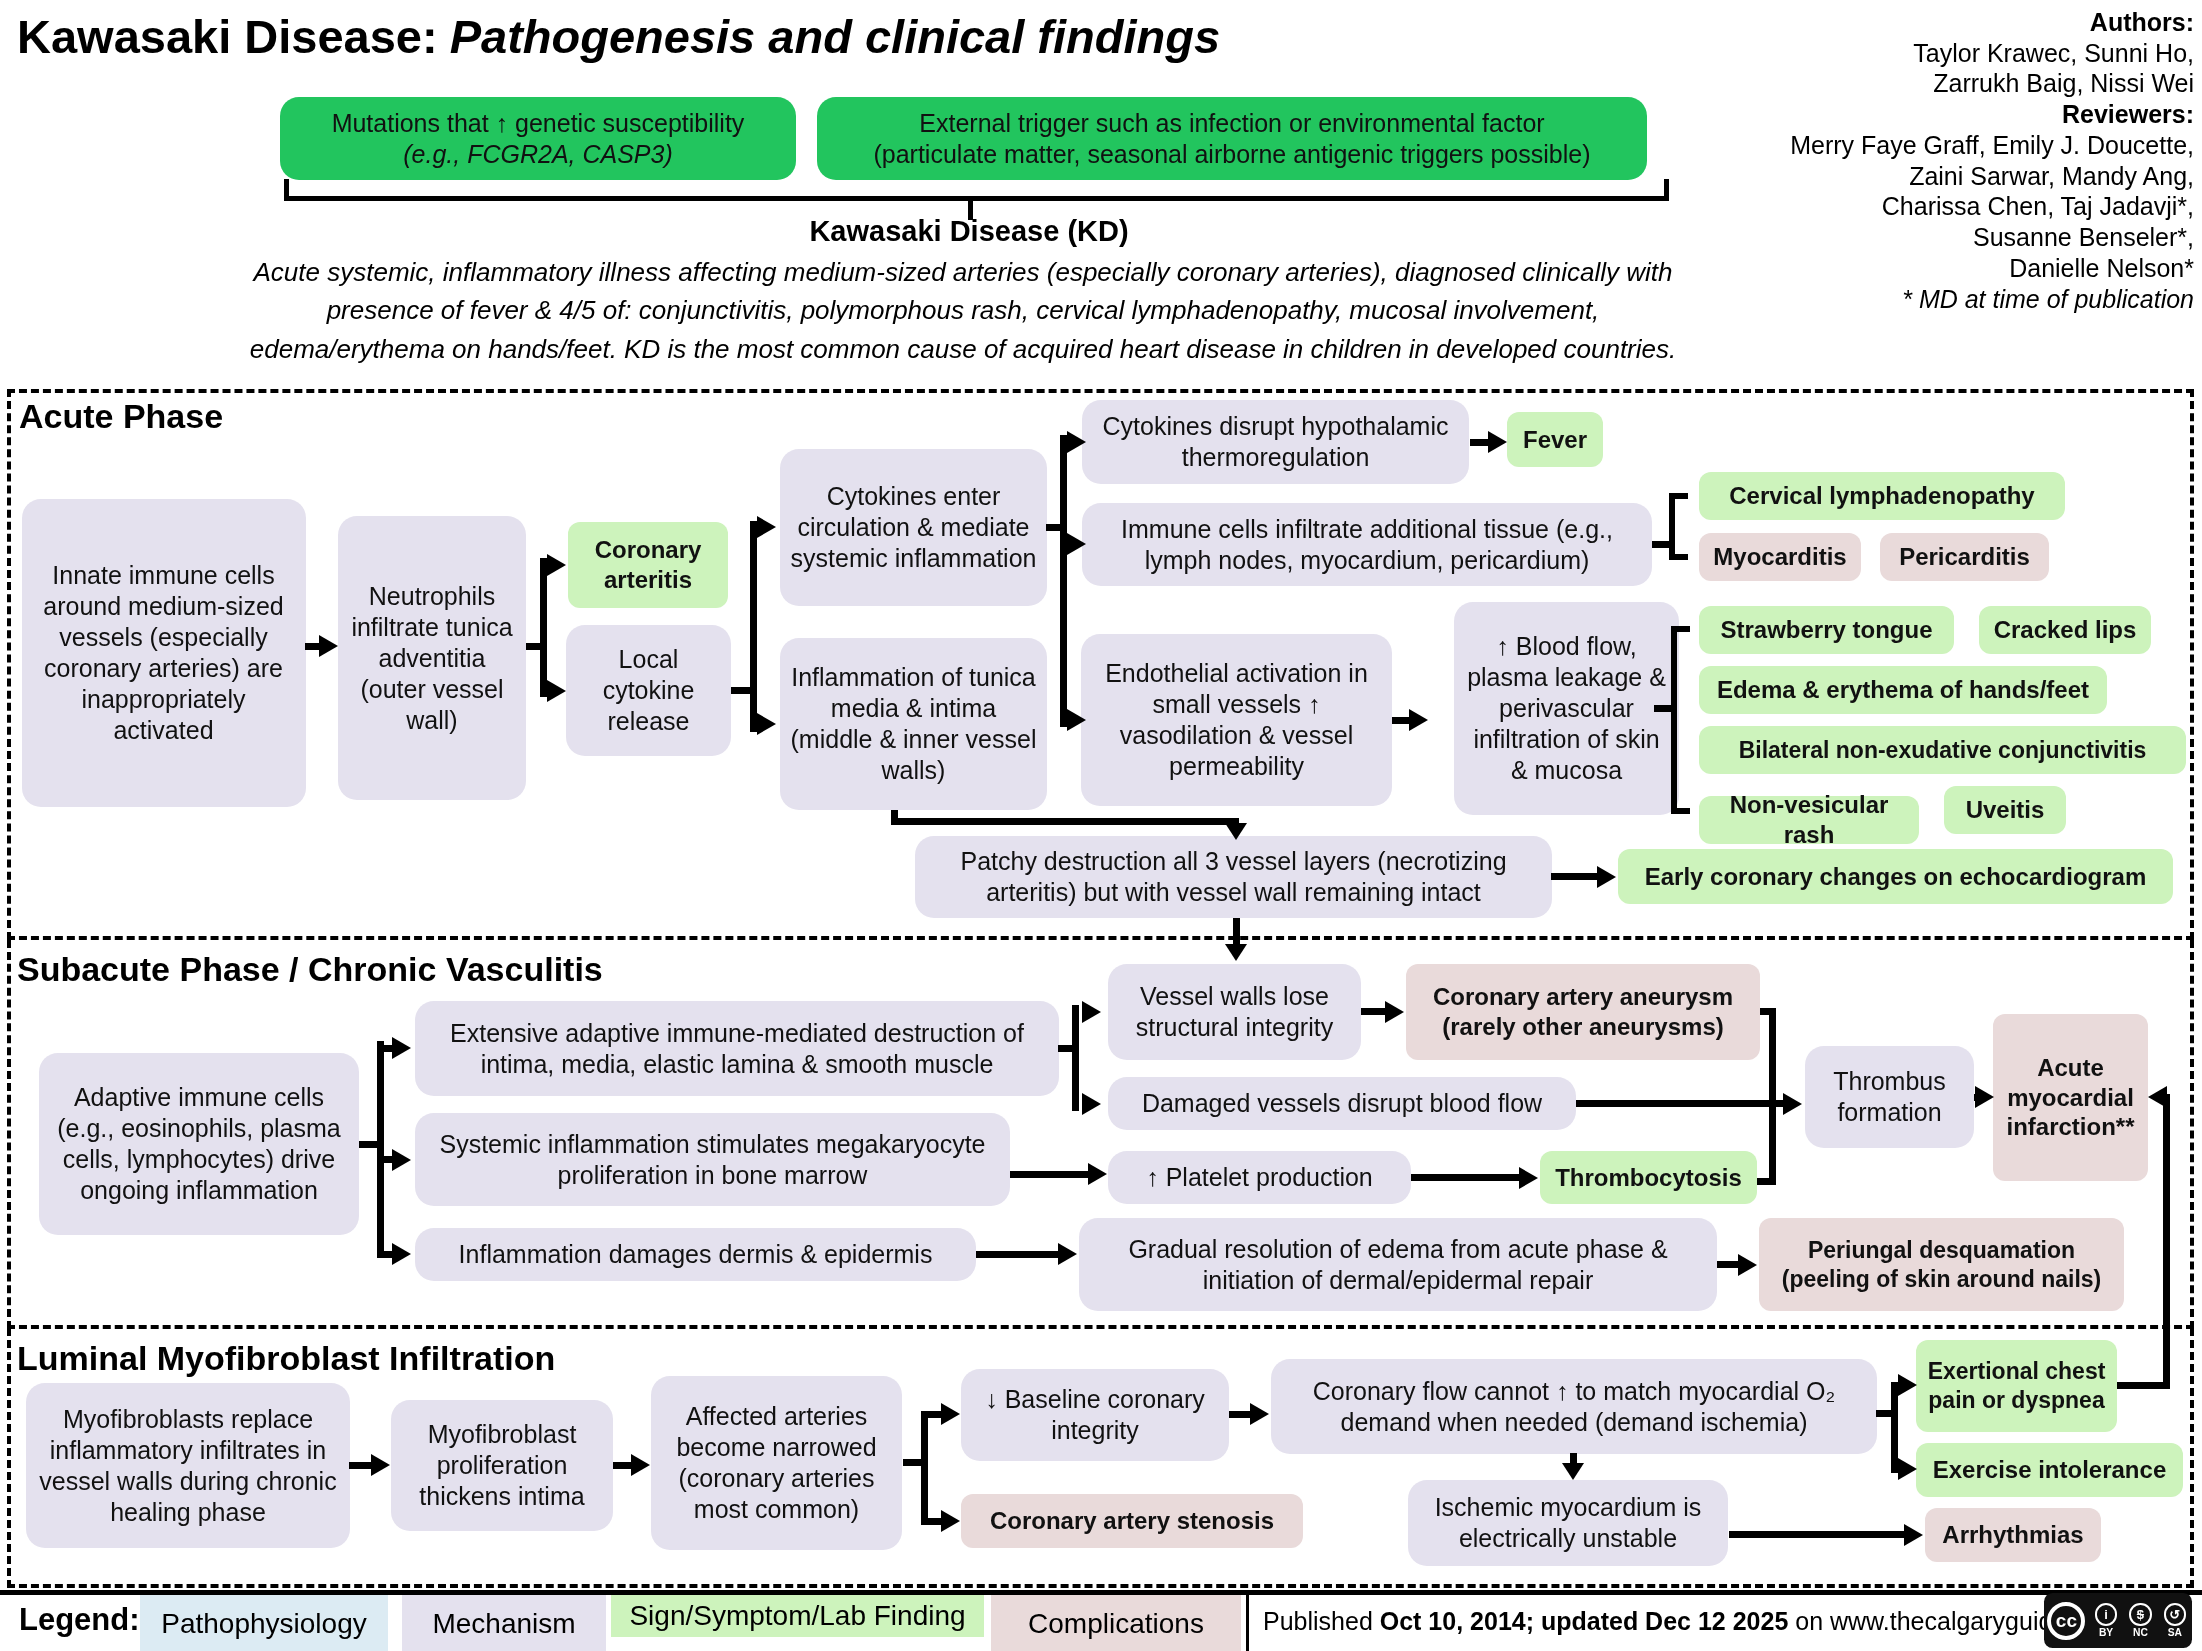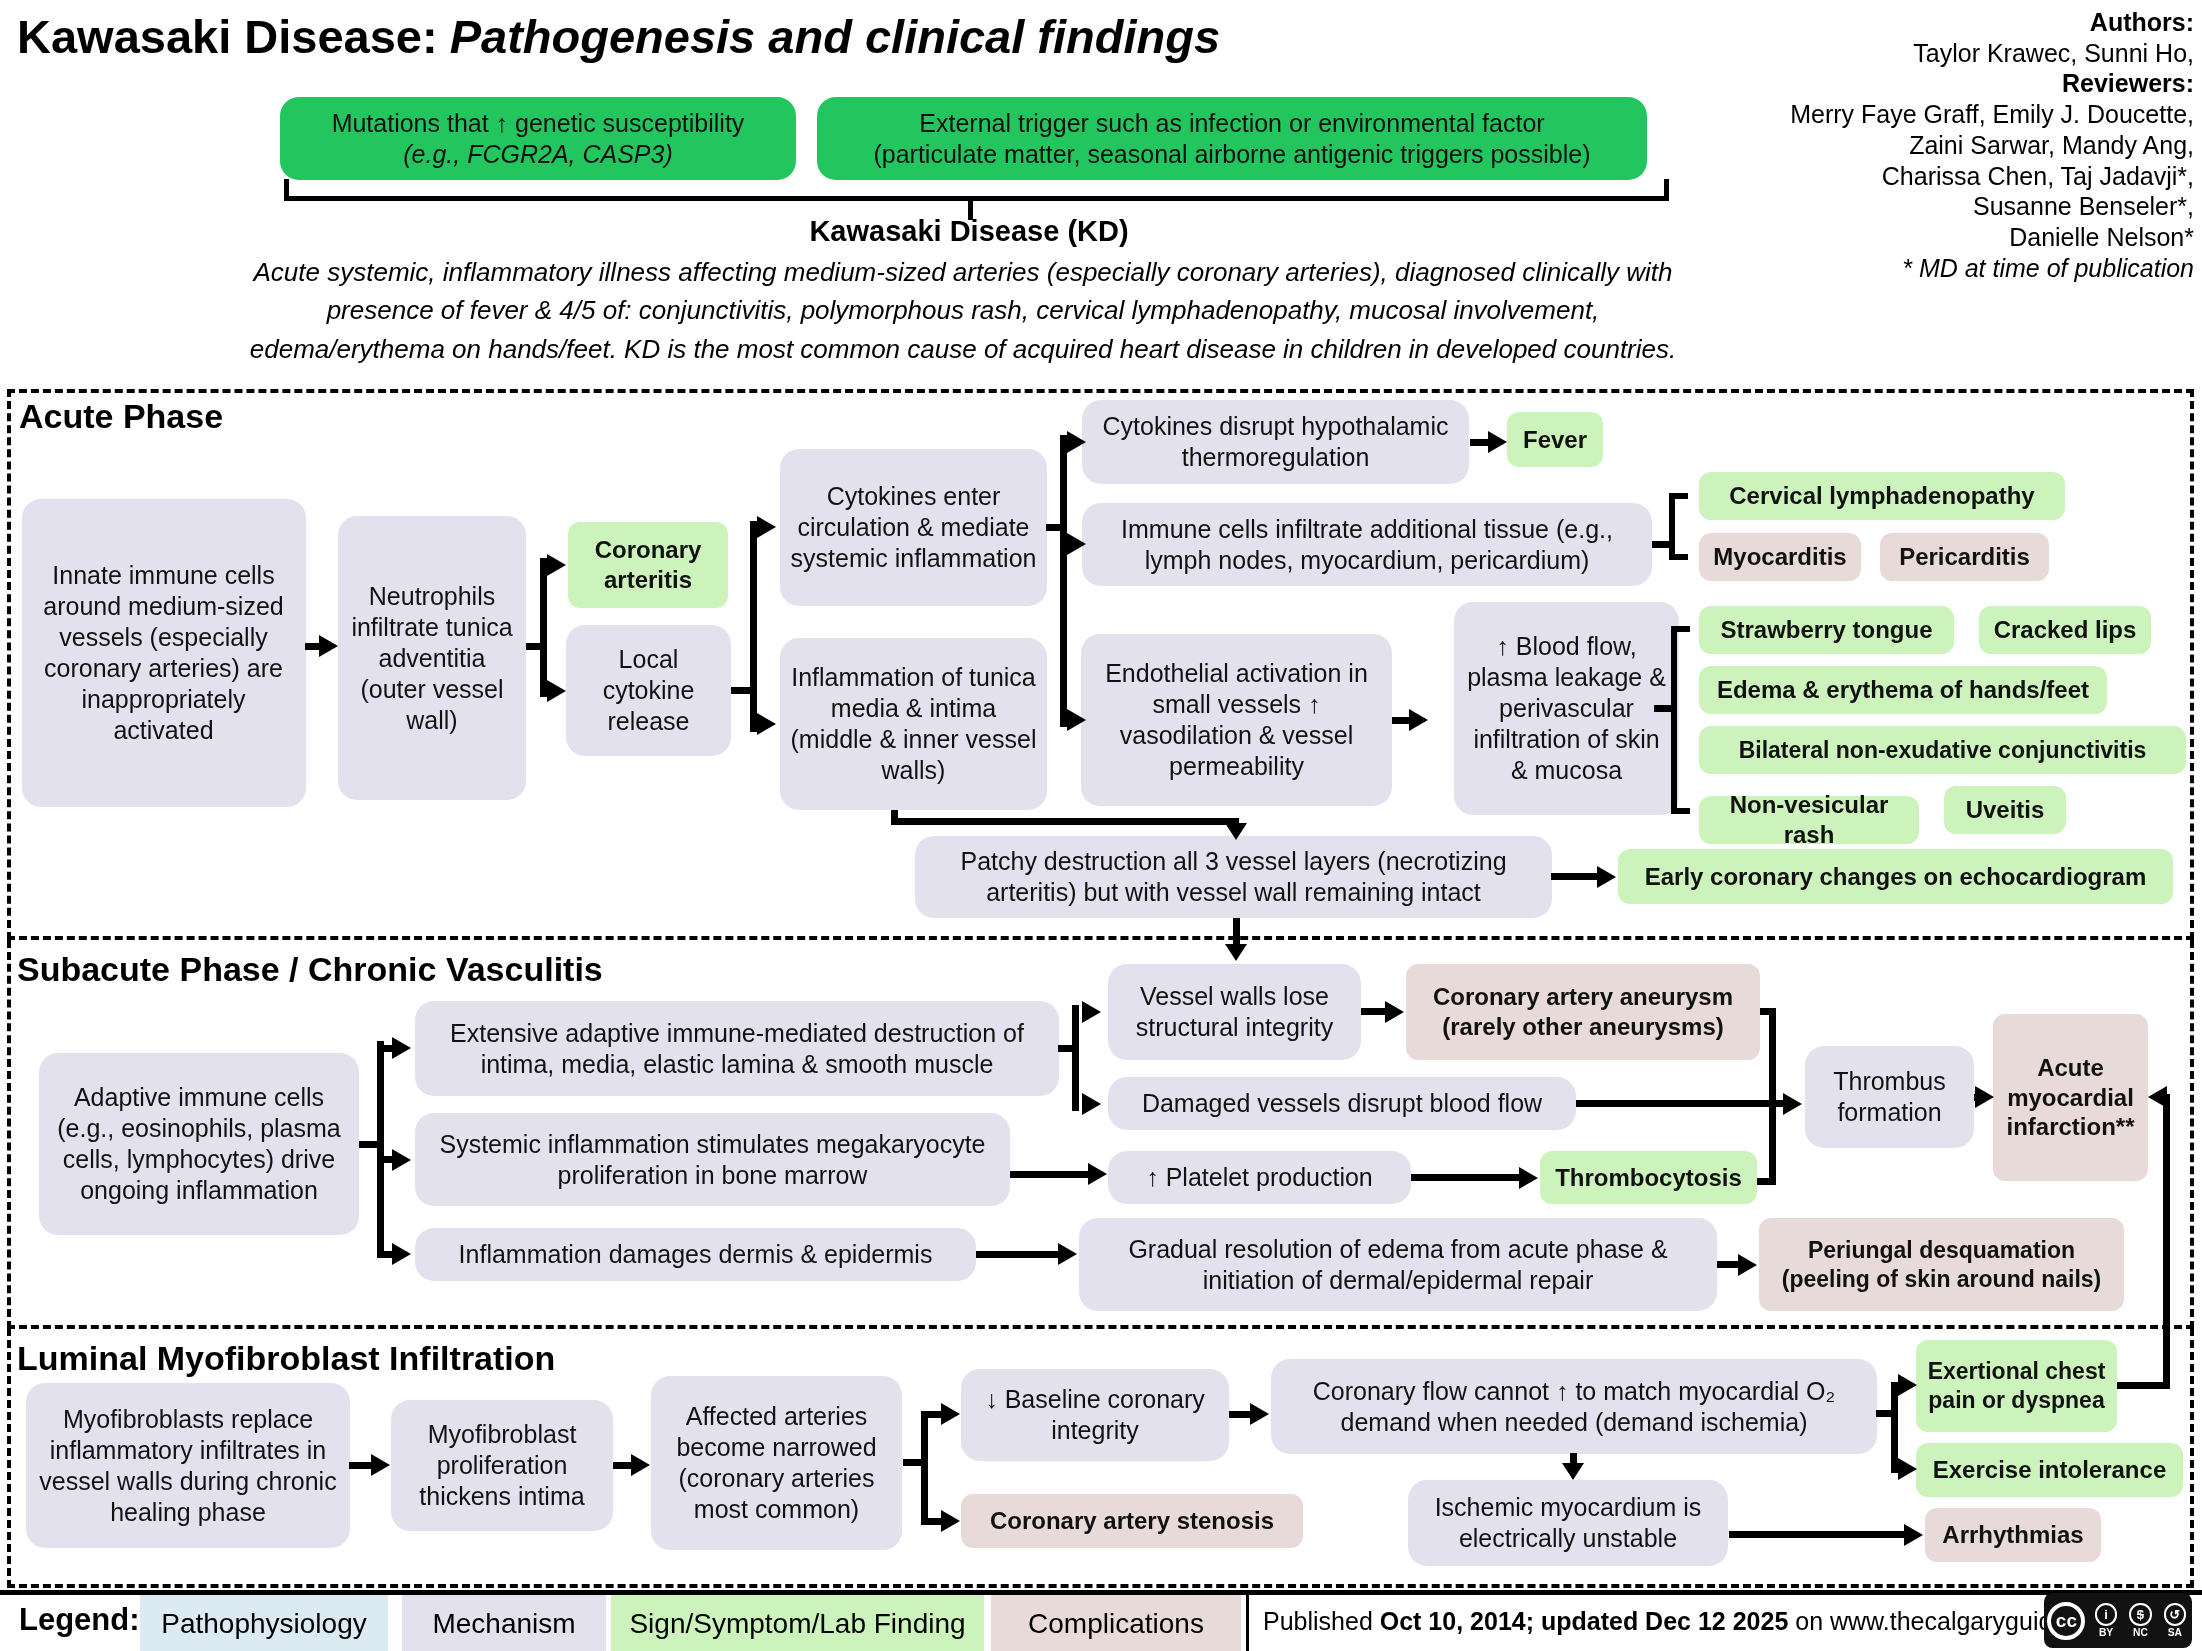--- a/index.html
+++ b/index.html
@@ -42,20 +42,21 @@
 </head>
 <body>
 
 <div class="page-title">
   <span>Kawasaki Disease:</span><span class="it">Pathogenesis and clinical findings</span>
 </div>
 
 <div class="authors">
   <div class="b">Authors:</div>
   <div>Taylor Krawec, Sunni Ho,</div>
+  <div>Zarrukh Baig, Nissi Wei</div>
   <div class="b">Reviewers:</div>
   <div>Merry Faye Graff, Emily J. Doucette,</div>
   <div>Zaini Sarwar, Mandy Ang,</div>
   <div>Charissa Chen, Taj Jadavji*,</div>
   <div>Susanne Benseler*,</div>
   <div>Danielle Nelson*</div>
   <div class="i">* MD at time of publication</div>
 </div>
 
 <div class="box patho" style="left:280px;top:97px;width:516px;height:83px;flex-direction:column;">
@@ -247,21 +248,21 @@
 <div class="ah ah-r" style="left:1904px;top:1524px;"></div>
 
 <div class="ln" style="left:2117px;top:1382px;width:52px;height:6.9px;"></div>
 <div class="ln" style="left:2163px;top:1094px;width:6.9px;height:295px;"></div>
 <div class="ah ah-l" style="left:2148px;top:1086px;"></div>
 
 <div class="ln" style="left:0px;top:1590px;width:2203px;height:5.2px;"></div>
 <div style="position:absolute;left:19px;top:1602px;font-size:31px;font-weight:700;">Legend:</div>
 <div class="legend-item" style="left:140px;top:1595px;width:248px;height:57px;background:#dcebf3;">Pathophysiology</div>
 <div class="legend-item" style="left:402px;top:1595px;width:204px;height:57px;background:#e4e1ee;">Mechanism</div>
-<div class="legend-item" style="left:611px;top:1595px;width:373px;height:57px;background:#cdf3bc;">Sign/Symptom/Lab Finding</div>
+<div class="legend-item" style="left:611px;top:1595px;width:373px;height:42px;background:#cdf3bc;">Sign/Symptom/Lab Finding</div>
 <div class="legend-item" style="left:991px;top:1595px;width:250px;height:57px;background:#e9dada;">Complications</div>
 <div class="ln" style="left:1246px;top:1592px;width:3.4px;height:60px;"></div>
 
 <div class="pub">
   <span>Published </span><span class="b">Oct 10, 2014; updated Dec 12 2025</span><span> on www.thecalgaryguide.com</span>
 </div>
 
 <div class="cc-badge">
   <div class="cc-big">cc</div>
   <div class="cc-mini">

